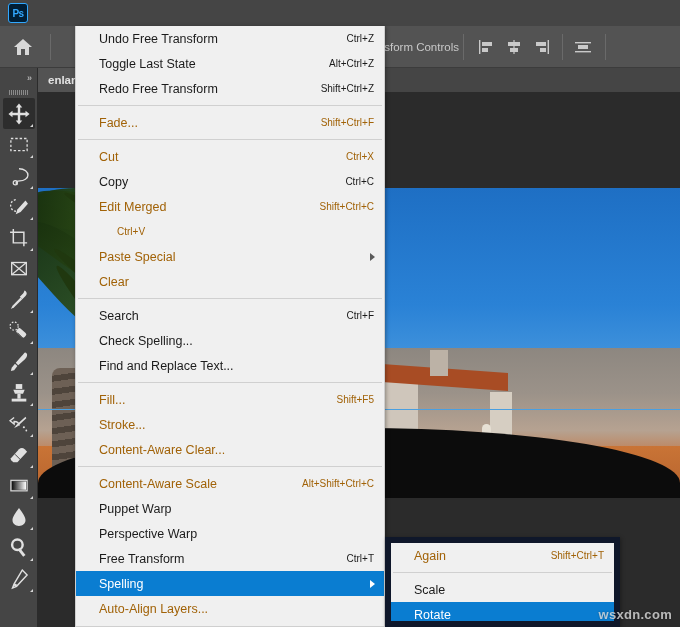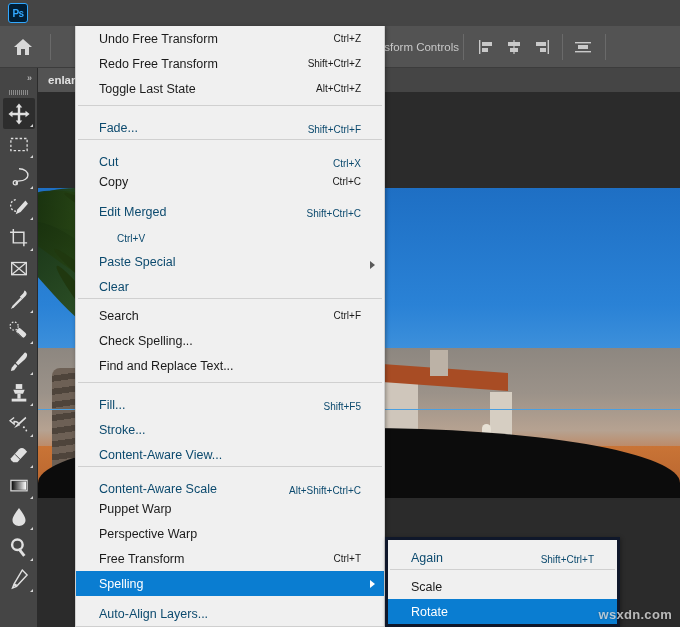--- a/index.html
+++ b/index.html
@@ -201,45 +201,45 @@
     width: 310px; height: 601px;
     background: #f0f0f0;
     border: 1px solid #cfcfcf;
     border-top: none;
     z-index: 60;
     box-shadow: 1px 1px 4px rgba(0,0,0,.35);
     overflow: hidden;
   }
   .mi {
     height: 25px; display: flex; align-items: center;
-    padding: 0 23px 0 23px;
+    padding: 0 10px 0 23px;
     font-size: 12.5px; color: #1b1b1b;
     position: relative;
     white-space: nowrap;
   }
-  .mi.disabled { color: #0c4a6e; align-items: flex-end; }
+  .mi.disabled { color: #a16207; }
   .mi.highlight { background: #0a7dd1; color: #ffffff; }
   .mi .label { flex: 1; }
   .mi .accel { font-size: 10px; padding-left: 18px; }
   .mi .arrow {
     position: absolute; right: 9px;
     width: 0; height: 0;
     border-top: 4px solid transparent;
     border-bottom: 4px solid transparent;
     border-left: 5px solid #5a5a5a;
   }
   .mi.highlight .arrow { border-left-color: #ffffff; }
   .msep { height: 1px; background: #d0d0d0; margin: 4px 2px; }
 
   
   .submenu {
     position: absolute; top: 537px; left: 385px;
     width: 235px; height: 90px;
     background: #f0f0f0;
-    border: 3px solid #0f172a;
+    border: 6px solid #0f172a;
     z-index: 70;
     box-shadow: 1px 1px 4px rgba(0,0,0,.35);
     overflow: hidden;
   }
 
   
   .watermark {
     position: absolute; right: 8px; bottom: 5px;
     font-size: 13px; color: #d9d9d9;
     opacity: .82; z-index: 80;
@@ -482,27 +482,27 @@
       <div class="dark-vignette"></div>
     </div>
   </div>
 
   <div class="dropdown" id="edit-menu">
       <div class="mi">
         <span class="label">Undo Free Transform</span>
         <span class="accel">Ctrl+Z</span>
       </div>
       <div class="mi">
+        <span class="label">Toggle Last State</span>
+        <span class="accel">Alt+Ctrl+Z</span>
+      </div>
+      <div class="mi">
         <span class="label">Redo Free Transform</span>
         <span class="accel">Shift+Ctrl+Z</span>
       </div>
-      <div class="mi">
-        <span class="label">Toggle Last State</span>
-        <span class="accel">Alt+Ctrl+Z</span>
-      </div>
       <div class="msep"></div>
       <div class="mi disabled">
         <span class="label">Fade...</span>
         <span class="accel">Shift+Ctrl+F</span>
       </div>
       <div class="msep"></div>
       <div class="mi disabled">
         <span class="label">Cut</span>
         <span class="accel">Ctrl+X</span>
       </div>
@@ -537,21 +537,21 @@
       </div>
       <div class="msep"></div>
       <div class="mi disabled">
         <span class="label">Fill...</span>
         <span class="accel">Shift+F5</span>
       </div>
       <div class="mi disabled">
         <span class="label">Stroke...</span>
       </div>
       <div class="mi disabled">
-        <span class="label">Content-Aware View...</span>
+        <span class="label">Content-Aware Clear...</span>
       </div>
       <div class="msep"></div>
       <div class="mi disabled">
         <span class="label">Content-Aware Scale</span>
         <span class="accel">Alt+Shift+Ctrl+C</span>
       </div>
       <div class="mi">
         <span class="label">Puppet Warp</span>
       </div>
       <div class="mi">

